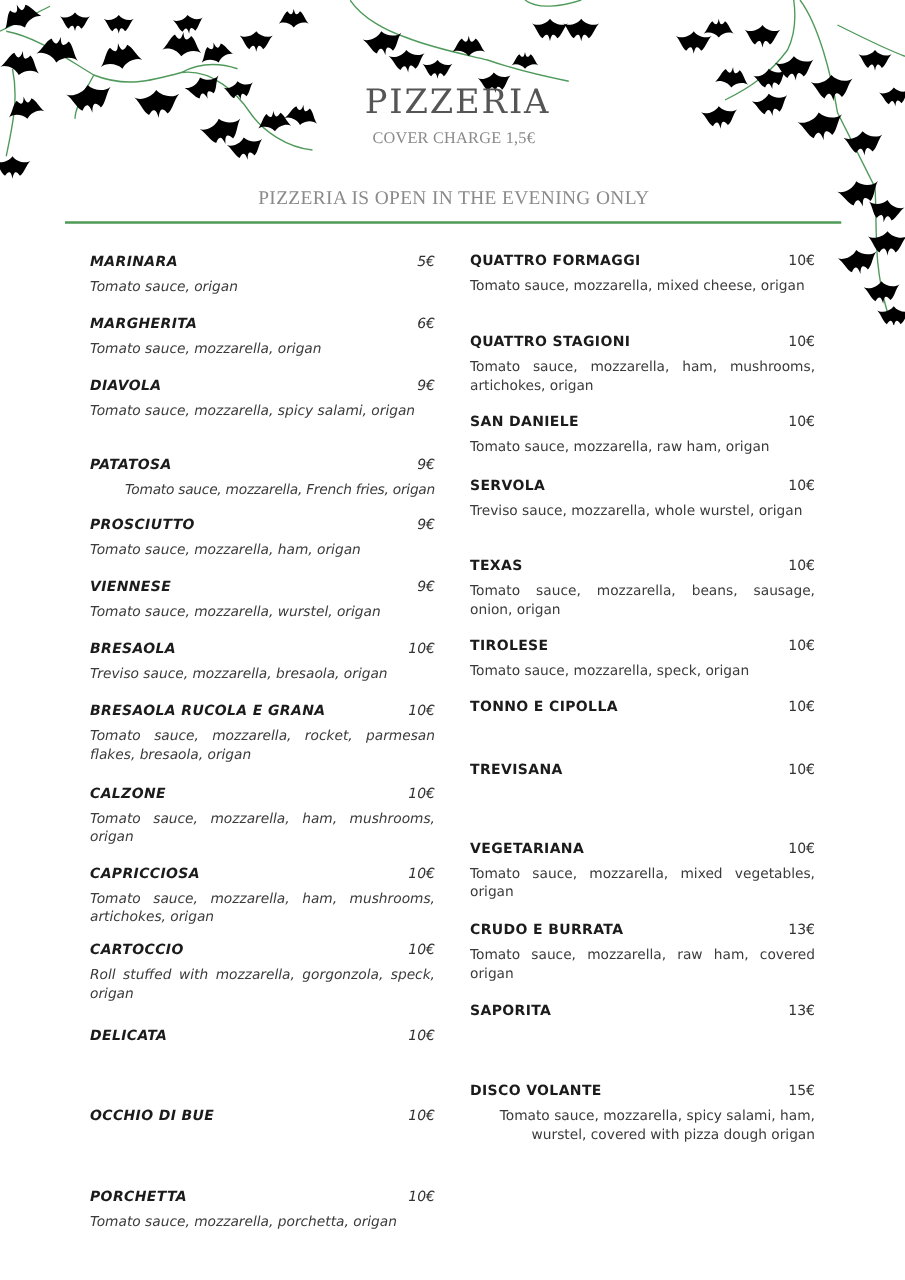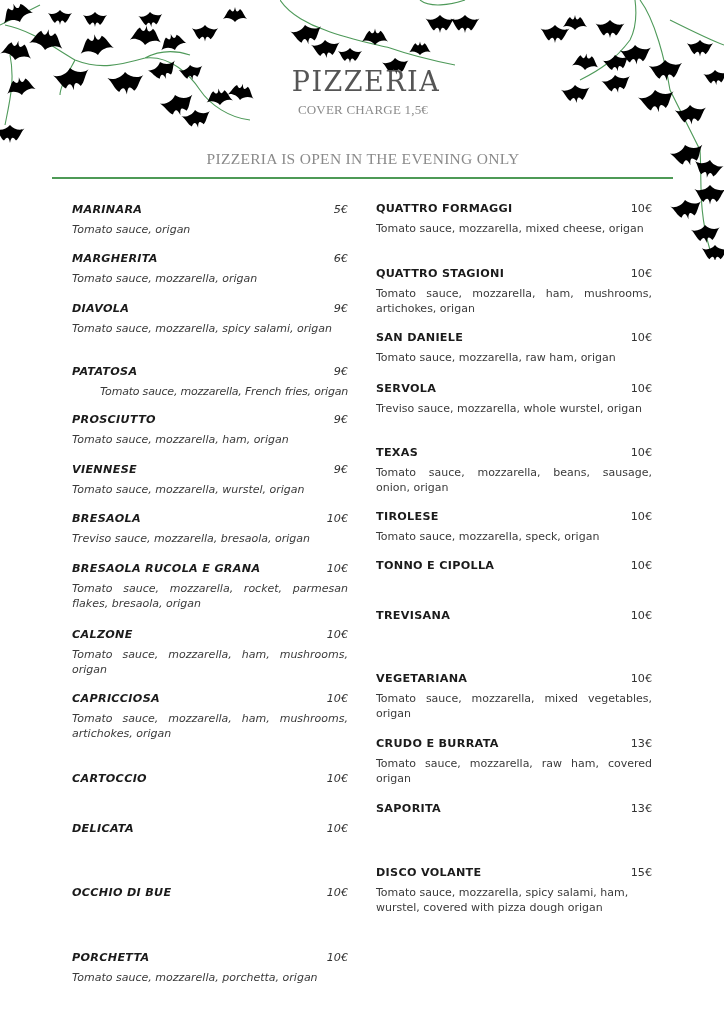--- a/index.html
+++ b/index.html
@@ -170,25 +170,26 @@
       </div>
     <div class="desc">Tomato sauce, mozzarella, ham, mushrooms, origan</div>
   </div>
   <div class="item left" style="top:692px">
     <div class="head">
         <span class="name">CAPRICCIOSA</span>
         <span class="price">10€</span>
       </div>
     <div class="desc">Tomato sauce, mozzarella, ham, mushrooms, artichokes, origan</div>
   </div>
-  <div class="item left" style="top:772px">
+  <div class="item left" style="top:753px">
     <div class="head">
         <span class="name">CARTOCCIO</span>
         <span class="price">10€</span>
       </div>
+    <div class="desc">Roll stuffed with mozzarella, gorgonzola, speck, origan</div>
   </div>
   <div class="item left" style="top:822px">
     <div class="head">
         <span class="name">DELICATA</span>
         <span class="price">10€</span>
       </div>
   </div>
   <div class="item left" style="top:886px">
     <div class="head">
         <span class="name">OCCHIO DI BUE</span>
@@ -277,15 +278,15 @@
     <div class="head">
         <span class="name">SAPORITA</span>
         <span class="price">13€</span>
       </div>
   </div>
   <div class="item right" style="top:866px">
     <div class="head">
         <span class="name">DISCO VOLANTE</span>
         <span class="price">15€</span>
       </div>
-    <div class="desc" style="text-align:left">Tomato sauce, mozzarella, spicy salami, ham, wurstel, covered with pizza dough origan</div>
+    <div class="desc" style="text-align:right">Tomato sauce, mozzarella, spicy salami, ham, wurstel, covered with pizza dough origan</div>
   </div>
 </div>
 
 </body></html>

